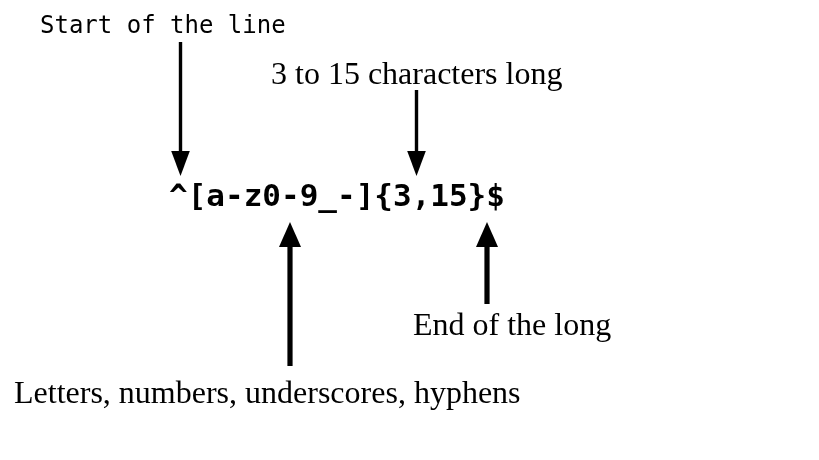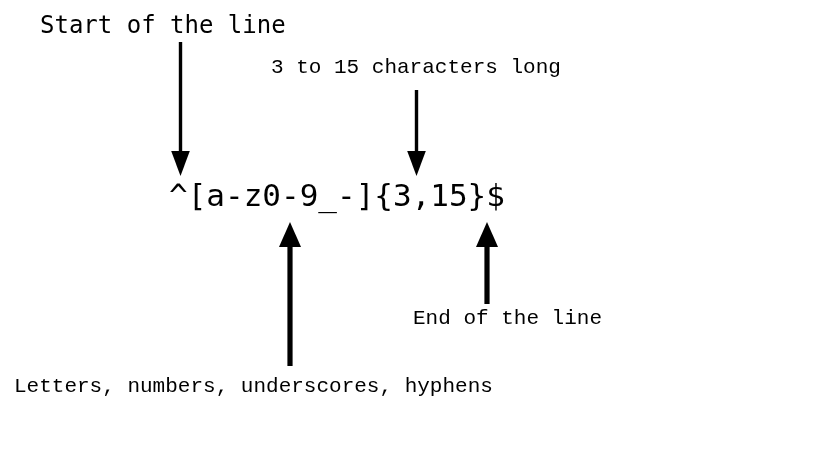--- a/index.html
+++ b/index.html
@@ -25,22 +25,22 @@
     color: #000000;
     white-space: pre;
     line-height: 1;
   }
   .label-mono {
     font-family: "DejaVu Sans Mono", monospace;
     font-size: 24px;
     letter-spacing: 0;
   }
   .label-sans {
-    font-family: Liberation Mono, monospace;
-    font-size: 21px;
+    font-family: Liberation Serif, serif;
+    font-size: 32px;
   }
 
   
   #label-start {
     left: 40px;
     top: 13px;
   }
   
   #label-length {
     left: 271px;
@@ -67,21 +67,21 @@
     white-space: pre;
     line-height: 1;
   }
 
   
   #regex-expression {
     position: absolute;
     left: 169px;
     top: 180px;
     font-family: "DejaVu Sans Mono", monospace;
-    font-weight: normal;
+    font-weight: bold;
     font-size: 31px;
     line-height: 1;
     color: #000000;
     white-space: pre;
     letter-spacing: 0px;
   }
 
   
   .arrow {
     position: absolute;
@@ -95,21 +95,21 @@
 <body>
 
 <div id="diagram">
 
   <span id="clipped-edge-glyph">,</span>
 
   <span class="label label-mono" id="label-start">Start of the line</span>
 
   <span class="label label-sans" id="label-length">3 to 15 characters long</span>
 
-  <span class="label label-sans" id="label-end">End of the line</span>
+  <span class="label label-sans" id="label-end">End of the long</span>
 
   <span class="label label-sans" id="label-charclass">Letters, numbers, underscores, hyphens</span>
 
   <span id="regex-expression">^[a-z0-9_-]{3,15}$</span>
 
   <div class="arrow" style="left:168px; top:42px;">
     <svg width="26" height="136" viewBox="0 0 26 136" fill="none">
       <line x1="12.5" y1="0" x2="12.5" y2="112" stroke="#000000" stroke-width="3.4"></line>
       <polygon points="12.5,134 3.2,109 21.8,109" fill="#000000"></polygon>
     </svg>

